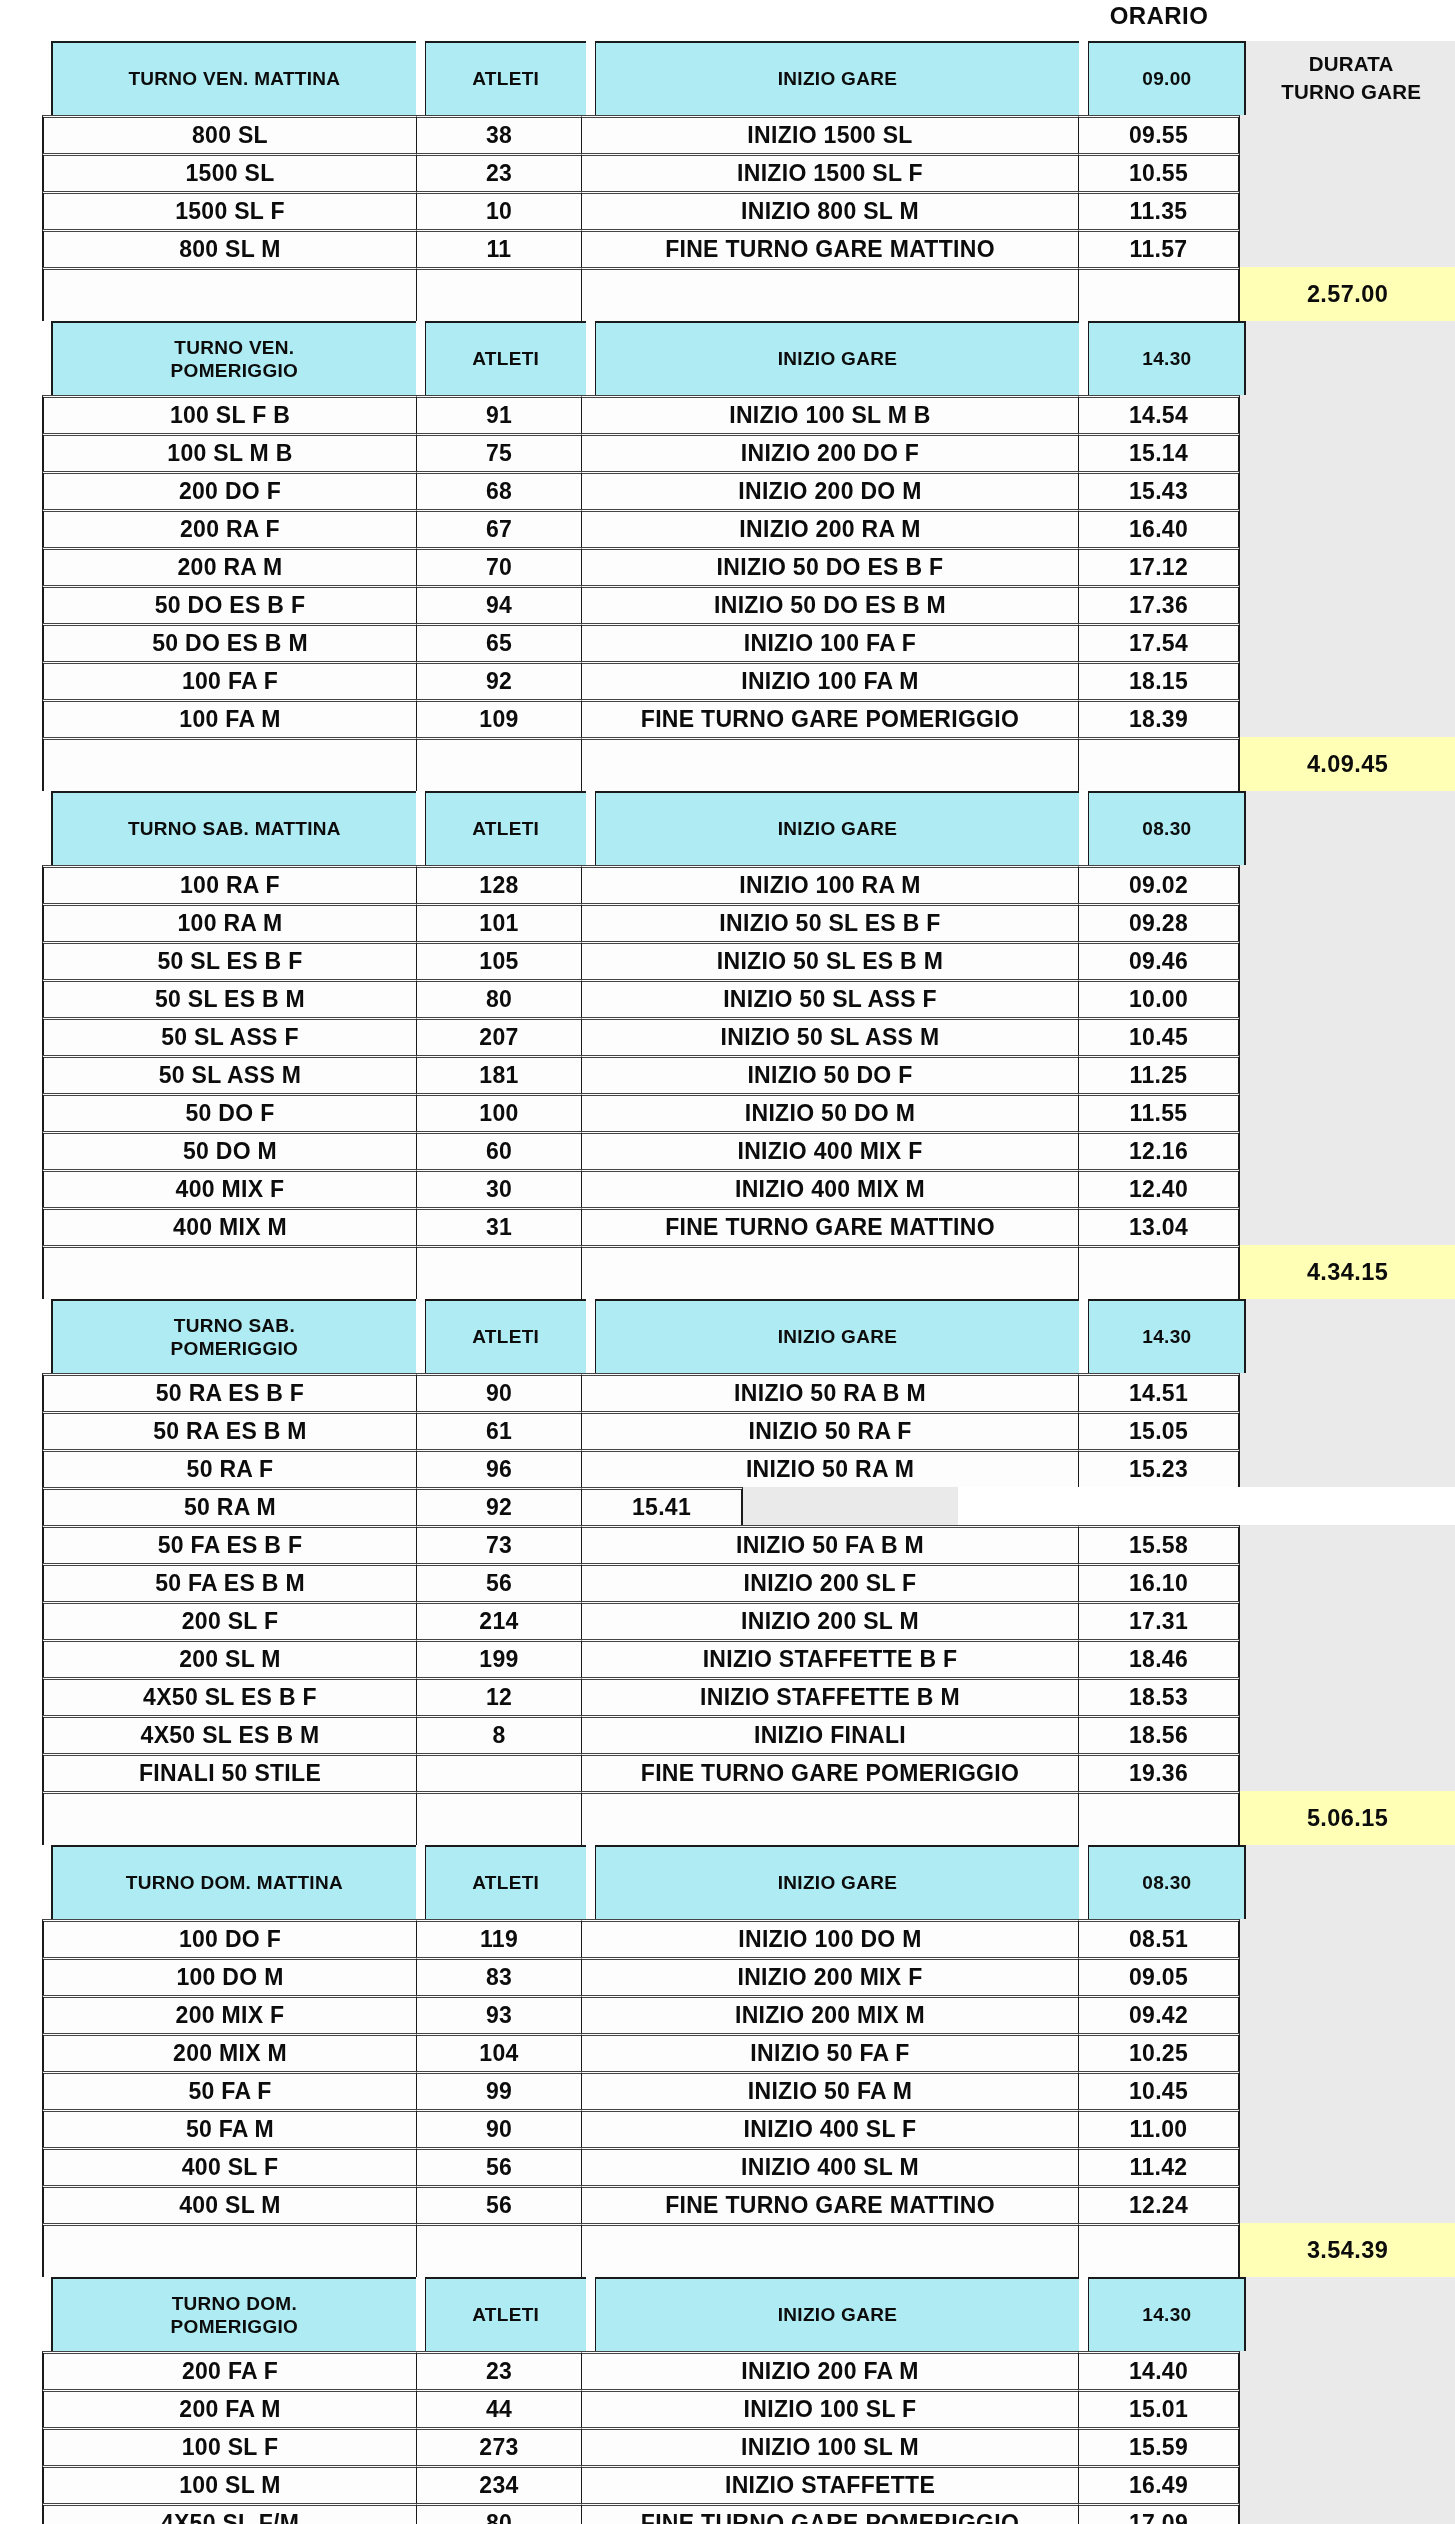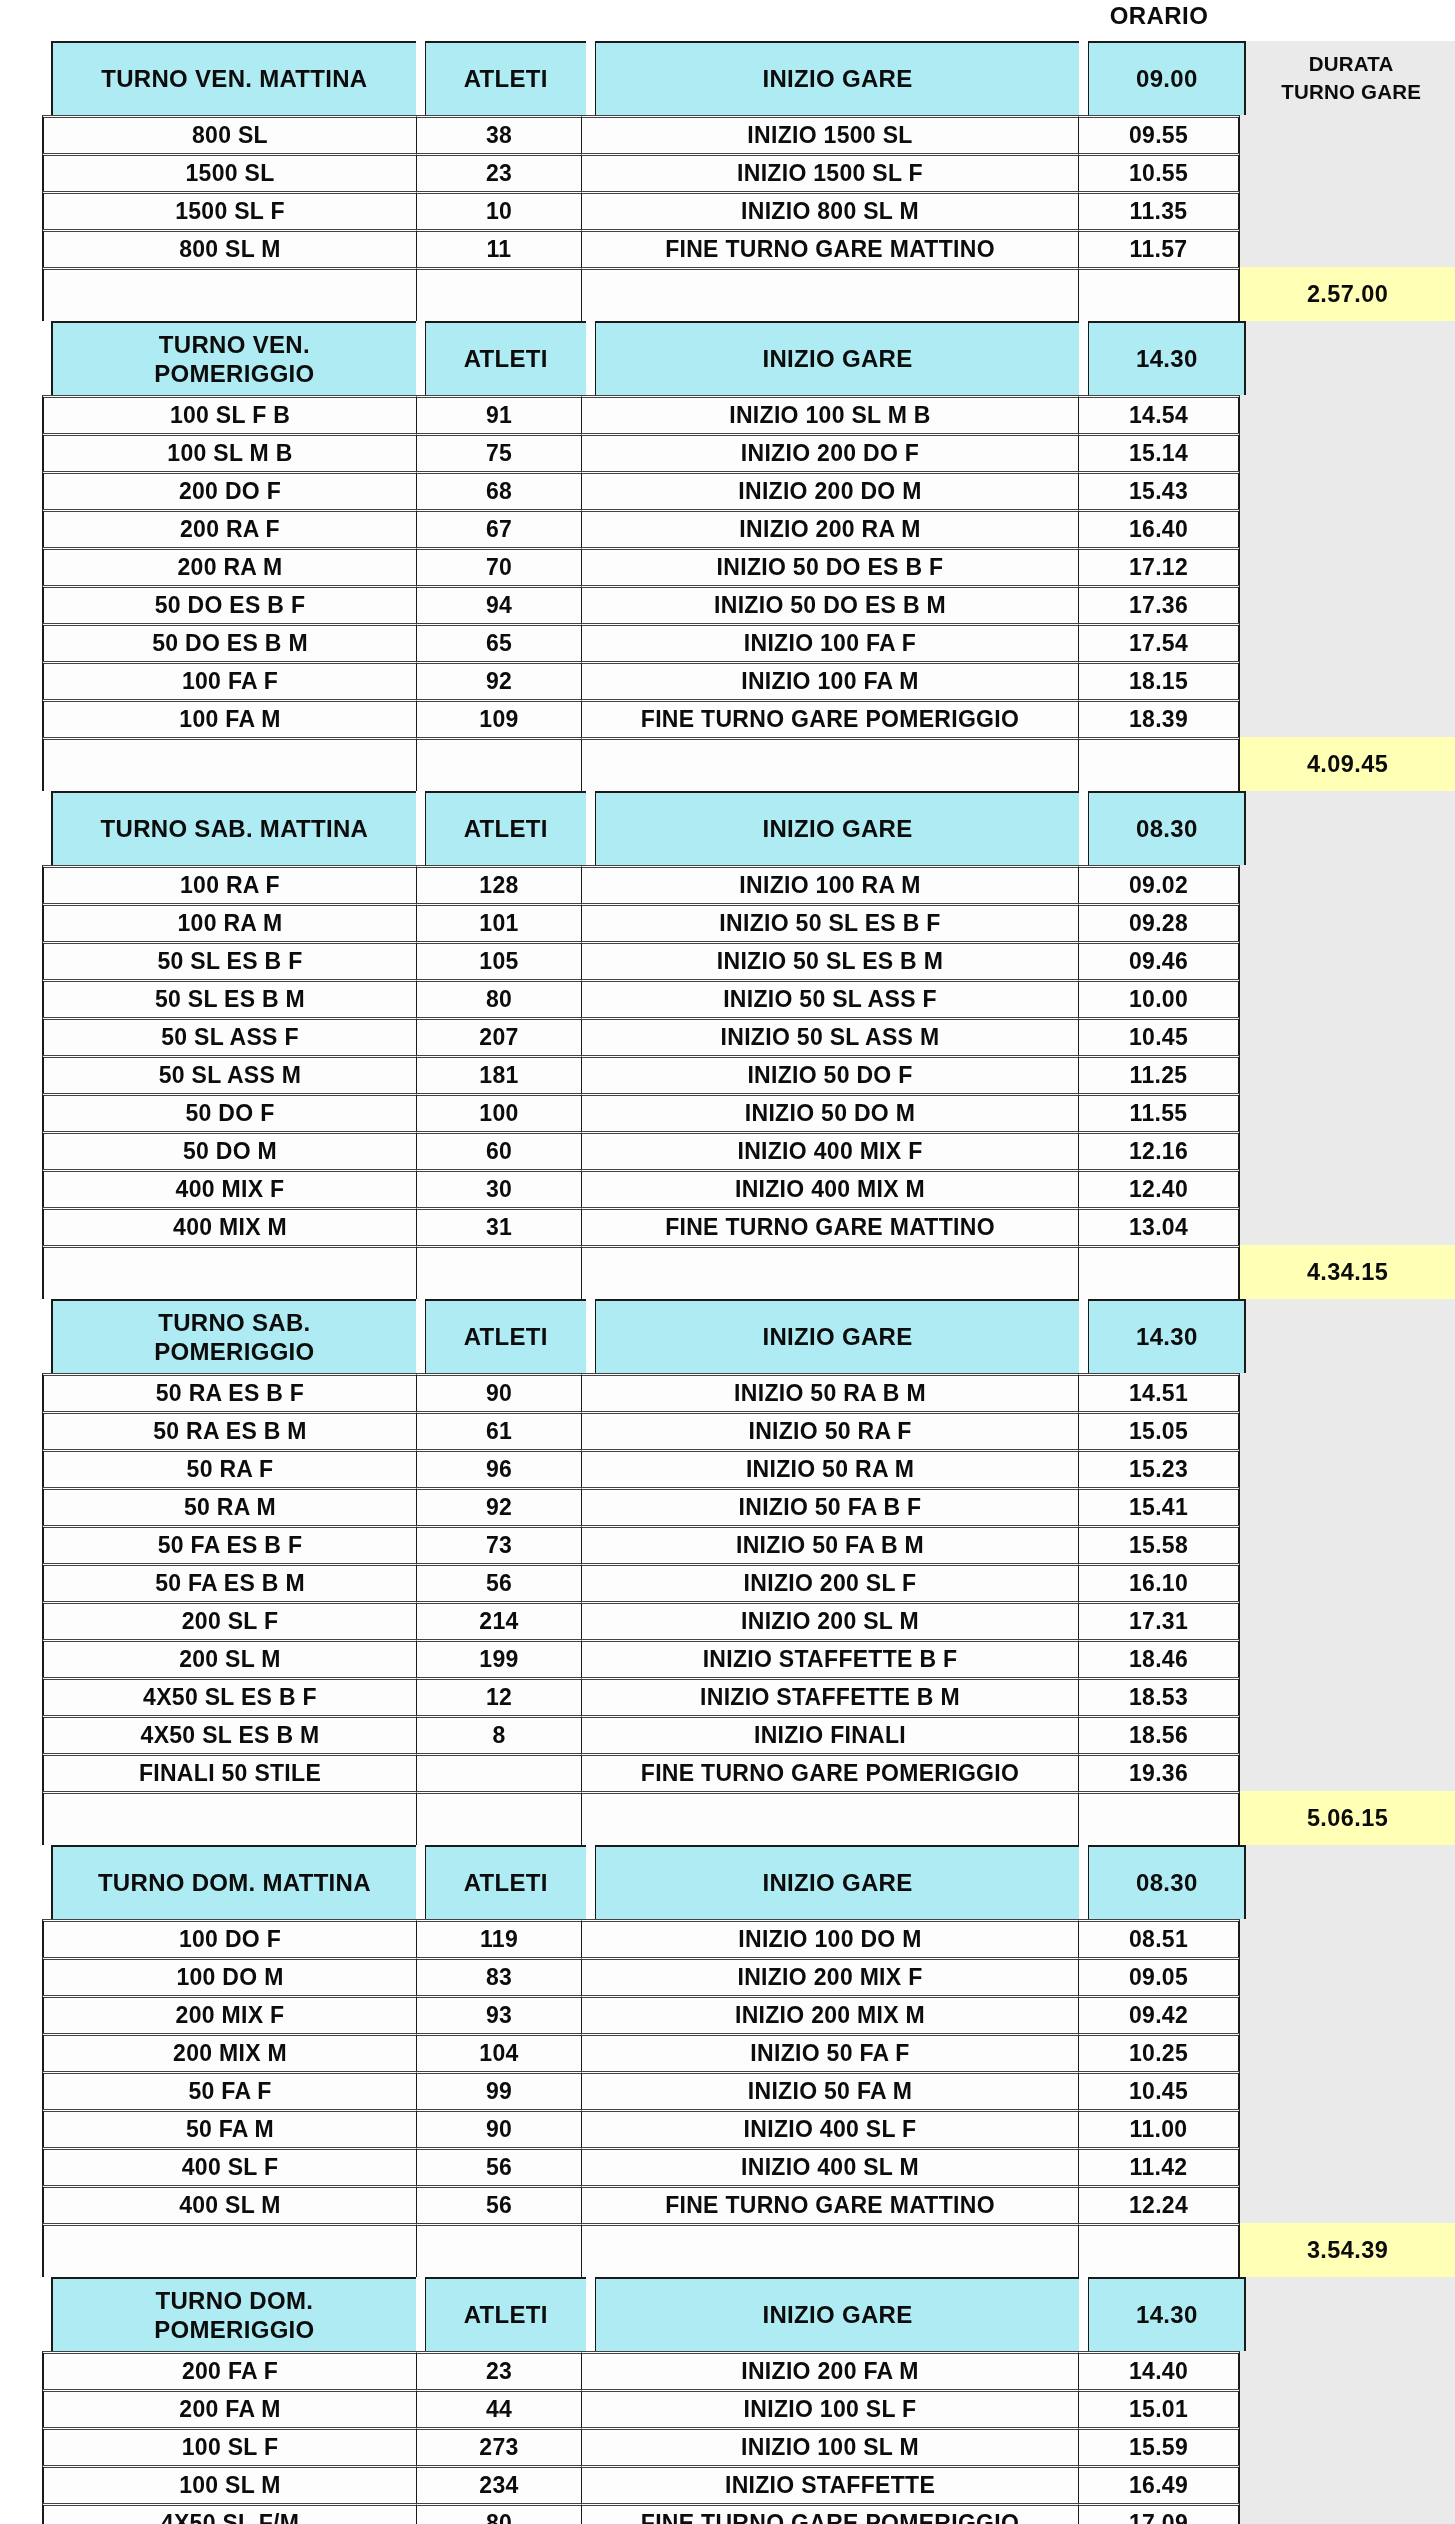--- a/index.html
+++ b/index.html
@@ -21,21 +21,21 @@
   .h-orario{height:41px}
   .h-header{height:74px}
   .h-data{height:38px}
   .h-spacer{height:54px}
 
   
   .t{background:#fdfdfd;font-size:23px;letter-spacing:0.3px;}
   .t.c1{border-left:2.3px solid var(--line);}
   .t.c2,.t.c3,.t.c4{border-left:1.5px solid var(--line);}
   .t.c4{border-right:2.3px solid var(--line);}
-  .row-header .t{border-top:2.3px solid var(--line);background:var(--header-bg);font-size:24px;margin-left:9px;}
+  .row-header .t{border-top:2.3px solid var(--line);background:var(--header-bg);font-size:19px;margin-left:9px;}
   .row-data .t,.row-spacer .t{border-top:3px double var(--line2);}
   .row-last .t{border-bottom:2.3px solid var(--line);}
   .row-header .c1{white-space:pre-line;line-height:1.22;}
 
   
   .c5{background:var(--sidebar-bg);}
   .orario-row .c5{background:#ffffff;}
   .durata-val{background:var(--durata-bg);font-size:23.5px;letter-spacing:0.4px;}
   .durata-head{
     white-space:pre-line;font-size:20.5px;line-height:1.35;text-align:center;
@@ -292,21 +292,20 @@
       <div class="row row-data h-data">
         <div class="cell t c1">50 RA F</div>
         <div class="cell t c2">96</div>
         <div class="cell t c3">INIZIO 50 RA M</div>
         <div class="cell t c4">15.23</div>
         <div class="cell c5"></div>
       </div>
       <div class="row row-data h-data">
         <div class="cell t c1">50 RA M</div>
         <div class="cell t c2">92</div>
-        <div class="cell t c3">INIZIO 50 FA B F</div>
         <div class="cell t c4">15.41</div>
         <div class="cell c5"></div>
       </div>
       <div class="row row-data h-data">
         <div class="cell t c1">50 FA ES B F</div>
         <div class="cell t c2">73</div>
         <div class="cell t c3">INIZIO 50 FA B M</div>
         <div class="cell t c4">15.58</div>
         <div class="cell c5"></div>
       </div>

